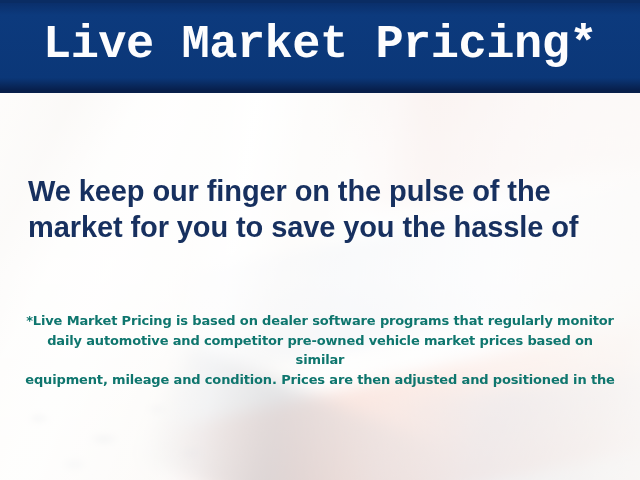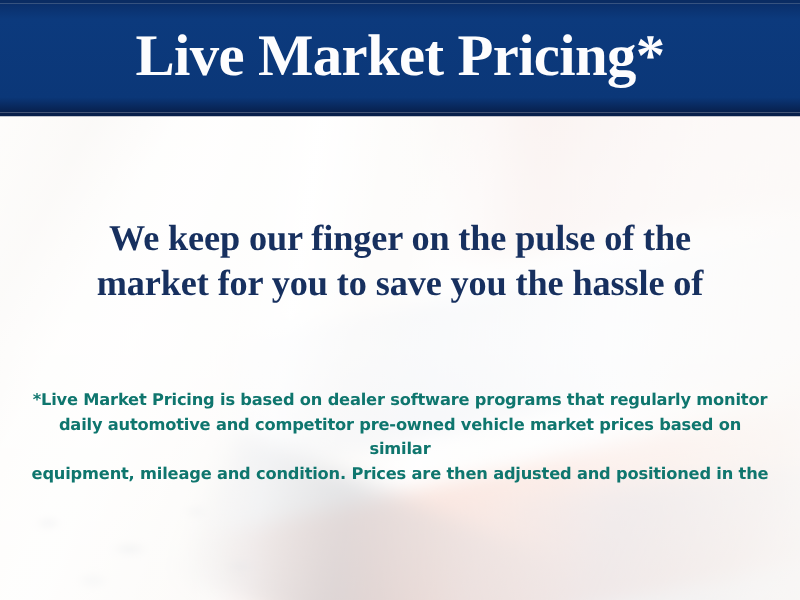--- a/index.html
+++ b/index.html
@@ -162,21 +162,21 @@
     background: linear-gradient(180deg, #0a2f6b 0%, #0c3a7d 14%, #0b3778 86%, #071f4c 100%);
     border-top: 3px solid #0a2c63;
     border-bottom: 3px solid #081f4a;
     box-sizing: border-box;
     display: flex;
     align-items: center;
     justify-content: center;
   }
   #banner-title {
     color: #fdfdfe;
-    font-family: Liberation Serif, serif;
+    font-family: Liberation Mono, monospace;
     font-weight: bold;
     font-size: 47px;
     letter-spacing: -0.5px;
     line-height: 1;
     white-space: nowrap;
     text-rendering: geometricPrecision;
     padding-bottom: 3px;
   }
 
   
@@ -186,23 +186,22 @@
     top: 93px;
     width: 640px;
     height: 387px;
   }
 
   #headline {
     position: absolute;
     left: 28px;
     top: 80px;
     width: 584px;
-    text-align: center;
     color: #17305f;
-    font-family: Liberation Serif, serif;
+    font-family: Liberation Sans, sans-serif;
     font-weight: bold;
     font-size: 29px;
     line-height: 36px;
     letter-spacing: -0.1px;
   }
   #headline .hl-line { display: block; }
 
   #disclaimer {
     position: absolute;
     left: 24px;

